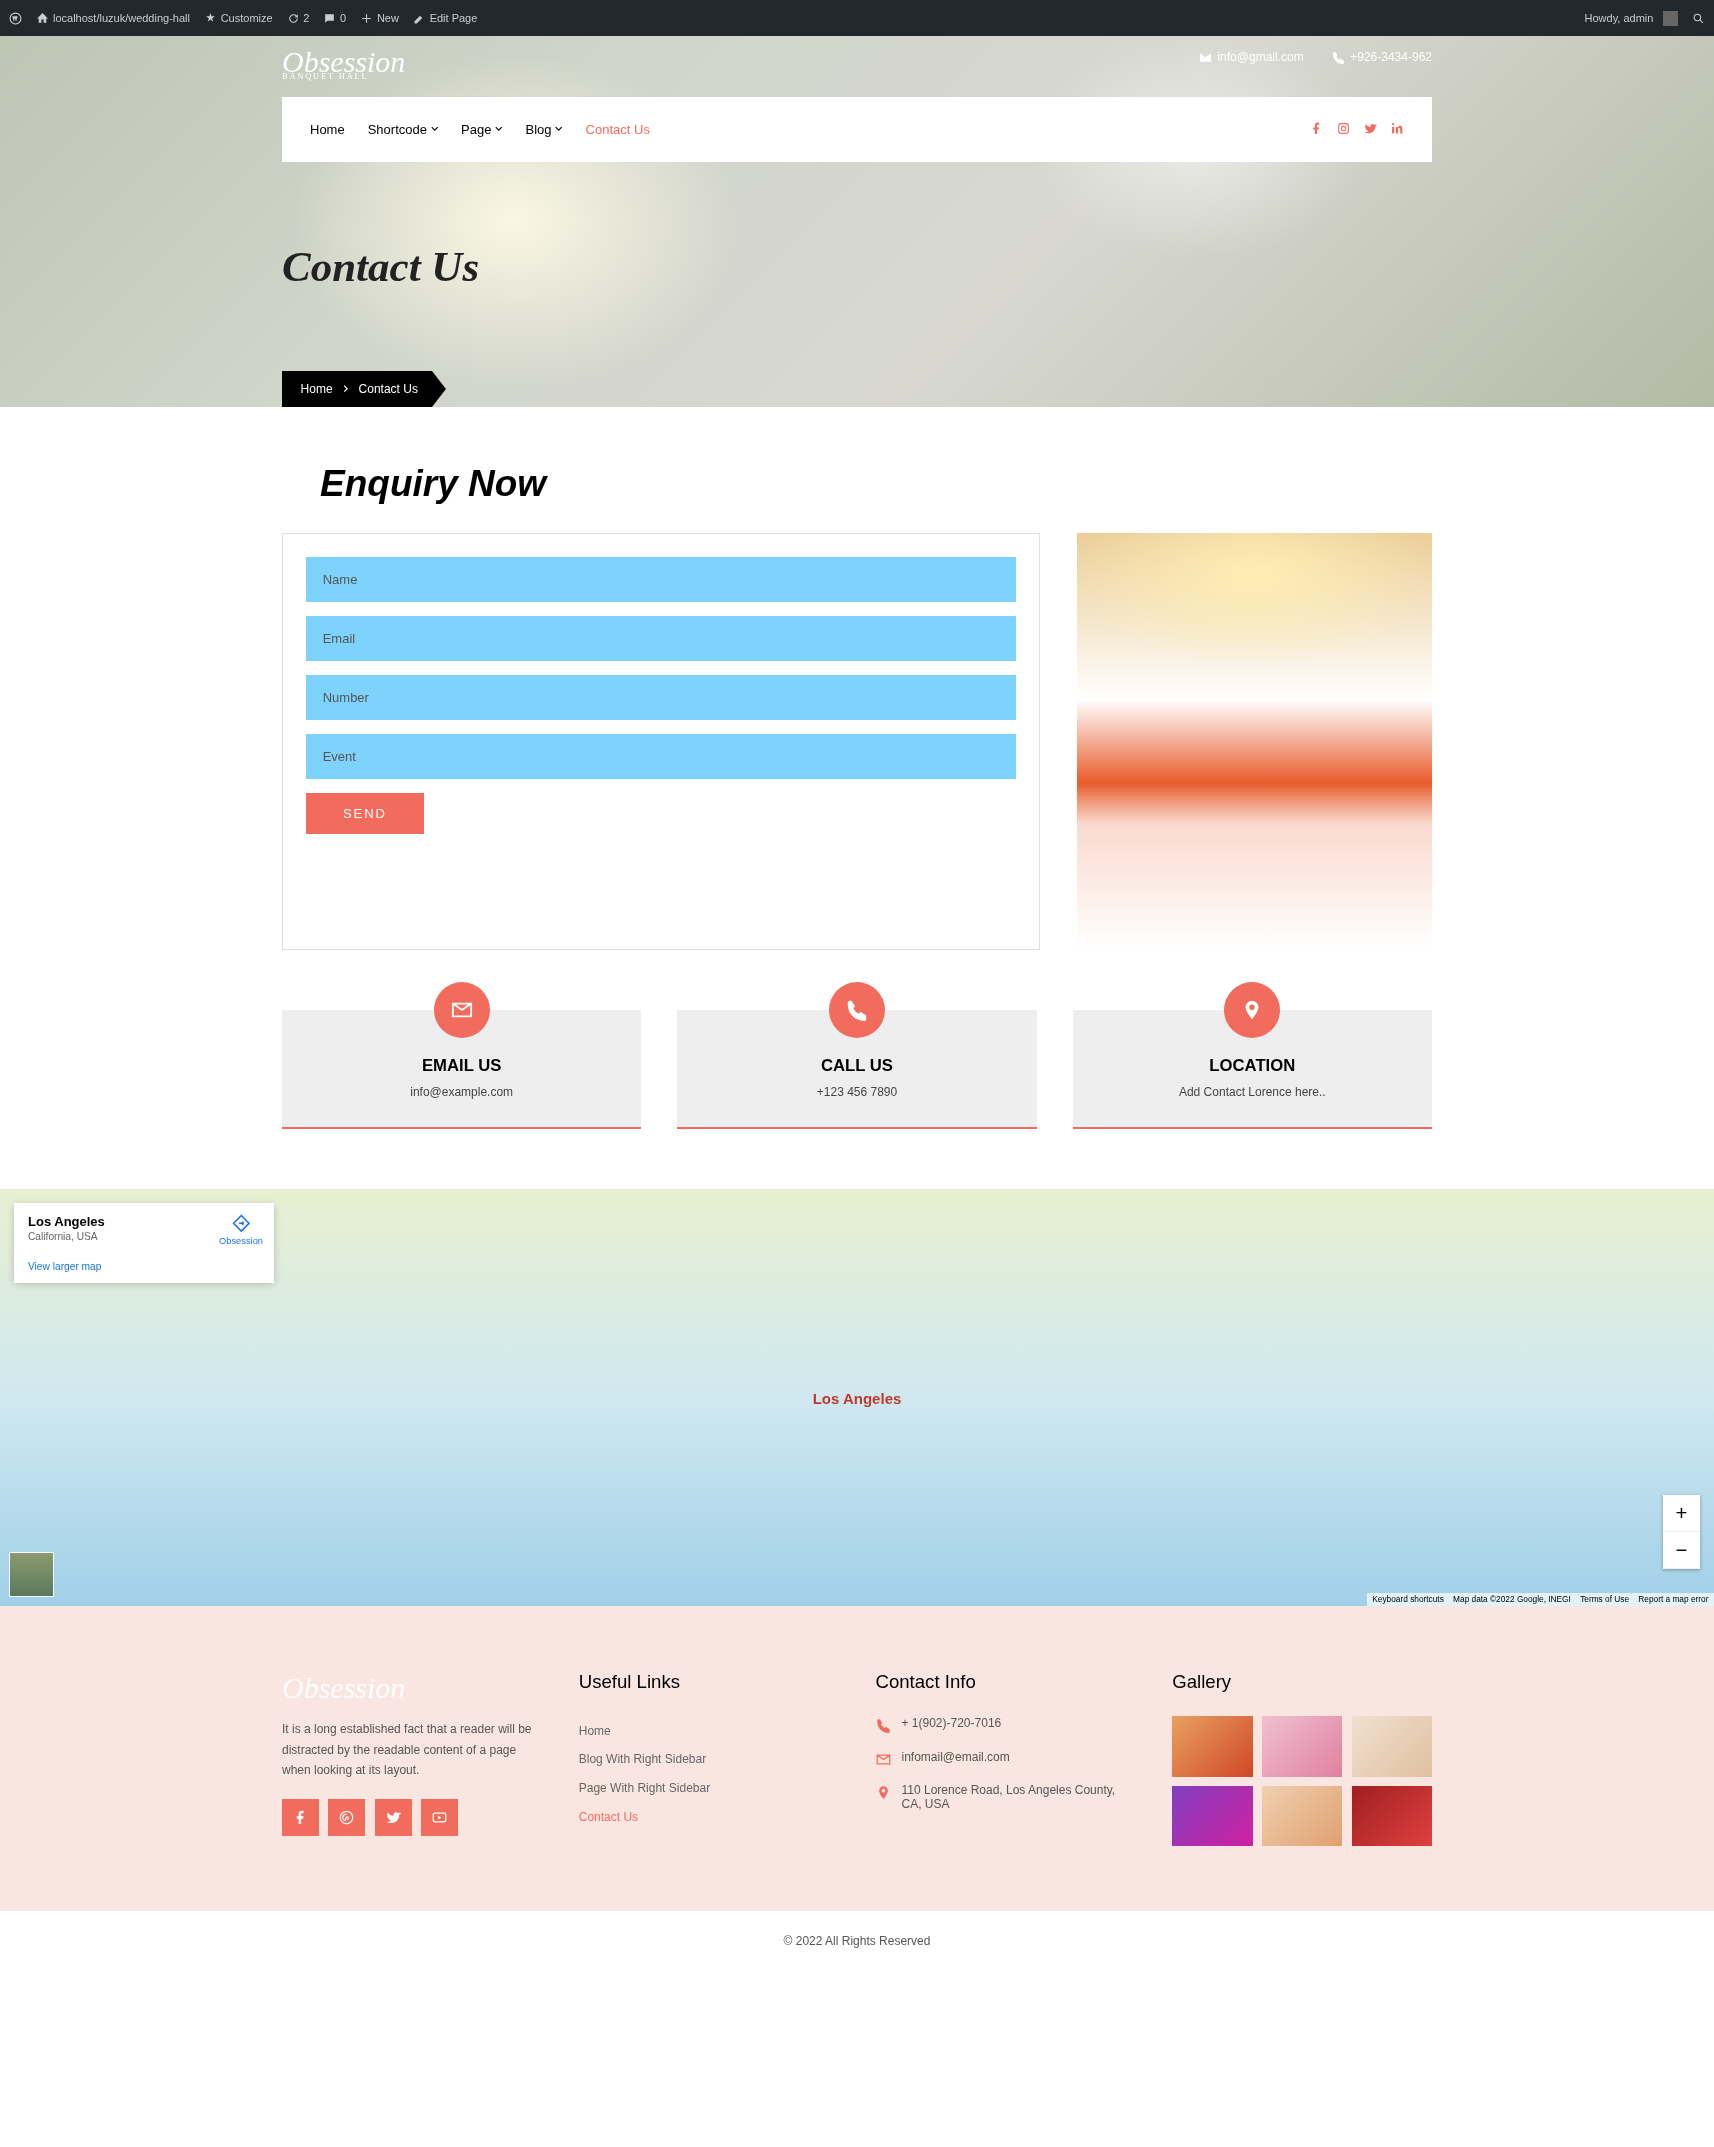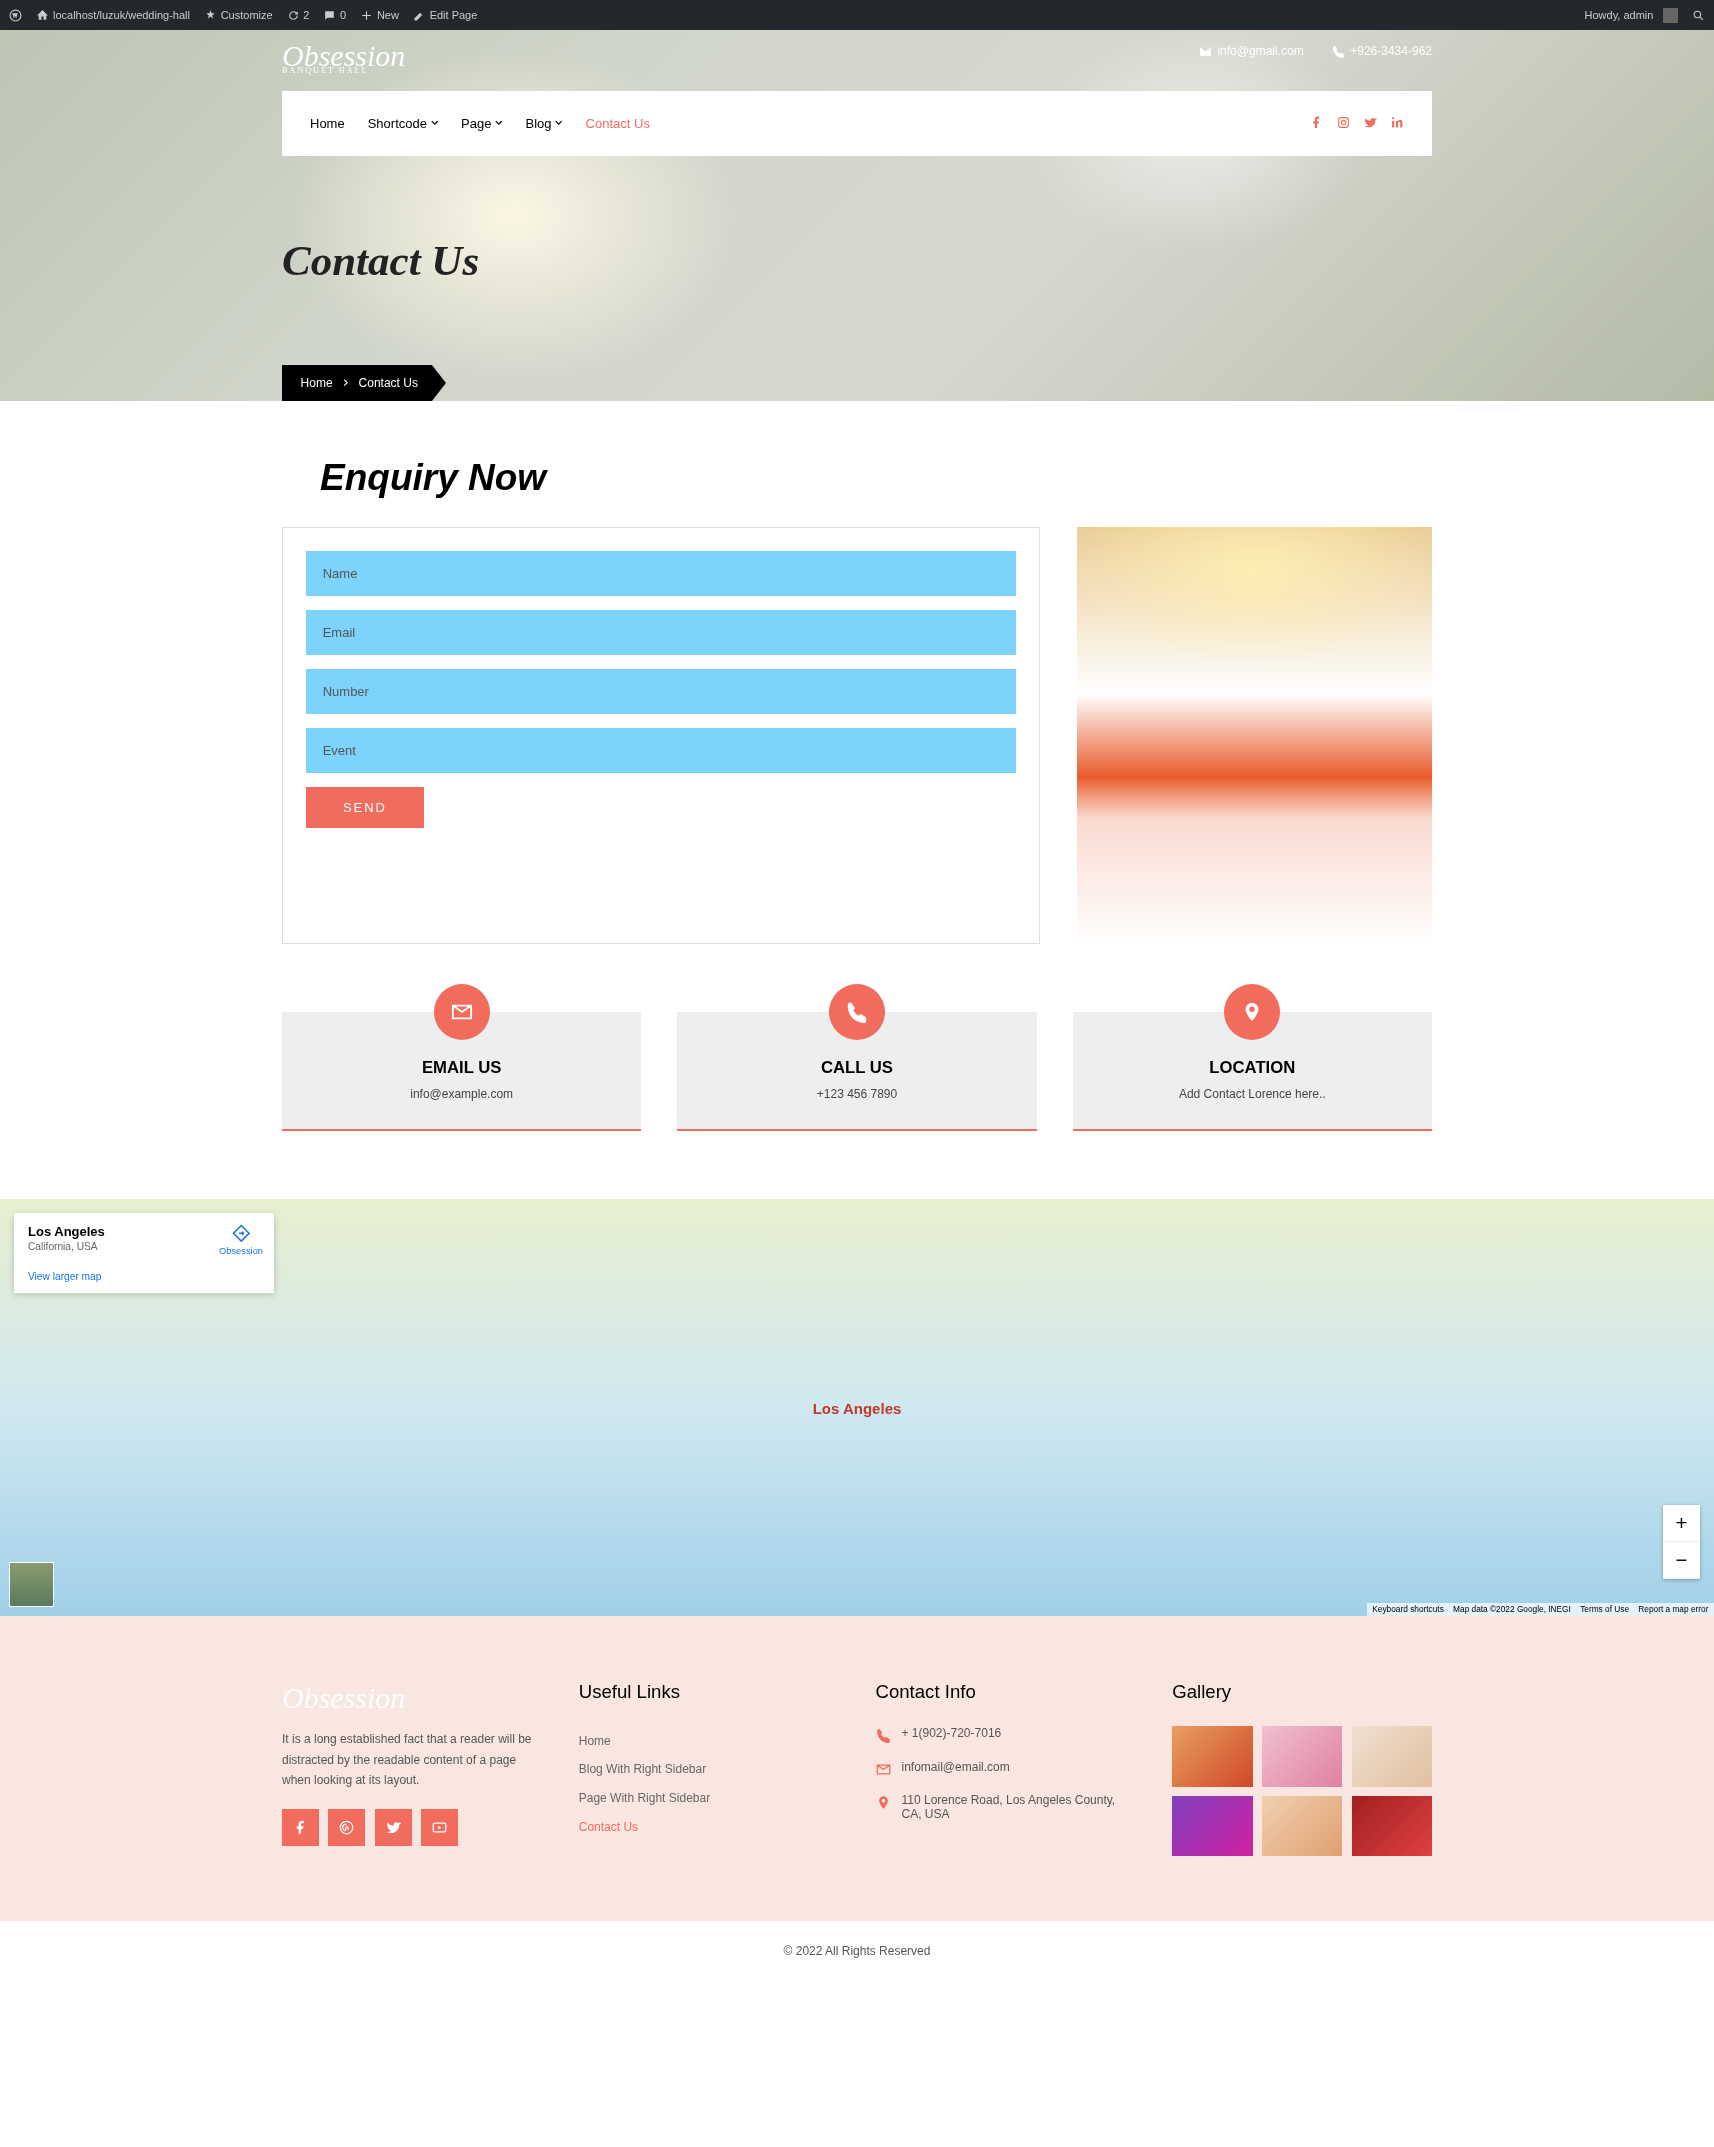--- a/index.html
+++ b/index.html
@@ -1,19 +1,19 @@
 <!DOCTYPE html>
 <html style="font-size:15px"><head>
 <meta charset="utf-8">
 <style>
 * { margin: 0; padding: 0; box-sizing: border-box; }
 body { font-family: Arial, sans-serif; background: #fff; }
 
 
-.admin-bar { background: #23282d; color: #ccc; height: 30px; display: flex; justify-content: space-between; padding: 0 9.3px; font-size: 11px; }
+.admin-bar { background: #23282d; color: #ccc; height: 36px; display: flex; justify-content: space-between; padding: 0 9.3px; font-size: 11px; }
 .admin-bar-left, .admin-bar-right { display: flex; align-items: center; gap: 14px; }
 .admin-bar-item { display: flex; align-items: center; gap: 3.7px; cursor: pointer; }
 .admin-bar svg { width: 13px; height: 13px; fill: #ccc; }
 
 
 .hero { position: relative; height: 371px; background: linear-gradient(rgba(0,0,0,0.1), rgba(0,0,0,0.1)), linear-gradient(135deg, #d4dcc8 0%, #e8ede0 30%, #f0f0e8 60%, #c8d0b8 100%); overflow: hidden; }
 .hero::before { content:''; position:absolute; inset:0; background: radial-gradient(ellipse 371px 278px at 30% 50%, rgba(255,250,230,0.9), transparent 60%), radial-gradient(ellipse 278px 186px at 70% 30%, rgba(255,255,255,0.5), transparent 60%); }
 .hero-inner { position: relative; max-width: 1206px; margin: 0 auto; padding: 0 28px; height: 100%; display: flex; flex-direction: column; }
 
 
@@ -47,21 +47,21 @@
 .enquiry-title { font-family: Liberation Sans, sans-serif; font-size: 37px; font-style: italic; margin-bottom: 28px; margin-left: 38px; }
 .enquiry-row { display: flex; gap: 37px; }
 .form-box { flex: 2; border: 0.9px solid #e0e0e0; padding: 23px; }
 .form-input { width: 100%; background: #7dd3fc; border: none; padding: 15px 16.7px; margin-bottom: 14px; font-size: 13px; color: #333; }
 .form-input::placeholder { color: #555; }
 .send-btn { background: #f26c5d; color: #fff; border: none; padding: 13px 37px; font-size: 13px; letter-spacing: 1.9px; cursor: pointer; }
 .enquiry-img { flex: 1; min-height: 417px; background: linear-gradient(#e8d0a0, #fff 40%, #e85a2a 60%, #fff 70%); position: relative; overflow: hidden; }
 .enquiry-img::before { content:''; position:absolute; inset:0; background: radial-gradient(ellipse 186px 93px at 50% 10%, rgba(255,240,180,0.9), transparent), linear-gradient(to bottom, rgba(240,200,140,0.4) 0%, rgba(255,255,255,0.3) 40%, rgba(232,90,42,0.3) 60%, rgba(255,255,255,0.8) 100%); }
 
 
-.cards { display: flex; gap: 36px; max-width: 1206px; margin: 12px auto; padding: 0 28px 56px; }
+.cards { display: flex; gap: 36px; max-width: 1206px; margin: 4px auto; padding: 0 28px 56px; }
 .card { flex: 1; background: #eee; text-align: center; padding: 46px 18.6px 28px; position: relative; border-bottom: 2.8px solid #f26c5d; }
 .card-icon { position: absolute; top: -28px; left: 50%; transform: translateX(-50%); width: 56px; height: 56px; background: #f26c5d; border-radius: 50%; display: flex; align-items: center; justify-content: center; }
 .card-icon svg { width: 22px; height: 22px; fill: #fff; }
 .card h3 { font-size: 16.7px; font-weight: bold; margin-bottom: 9.3px; }
 .card p { font-size: 12px; color: #444; }
 
 
 .map { height: 417px; background: linear-gradient(#e8f0d0 0%, #d0e8f0 50%, #a0d0e8 100%); position: relative; }
 .map-card { position: absolute; top: 14px; left: 14px; background: #fff; padding: 11px 14px; width: 260px; box-shadow: 0 1.9px 7.4px rgba(0,0,0,0.2); }
 .map-card-title { font-weight: bold; font-size: 13px; }

